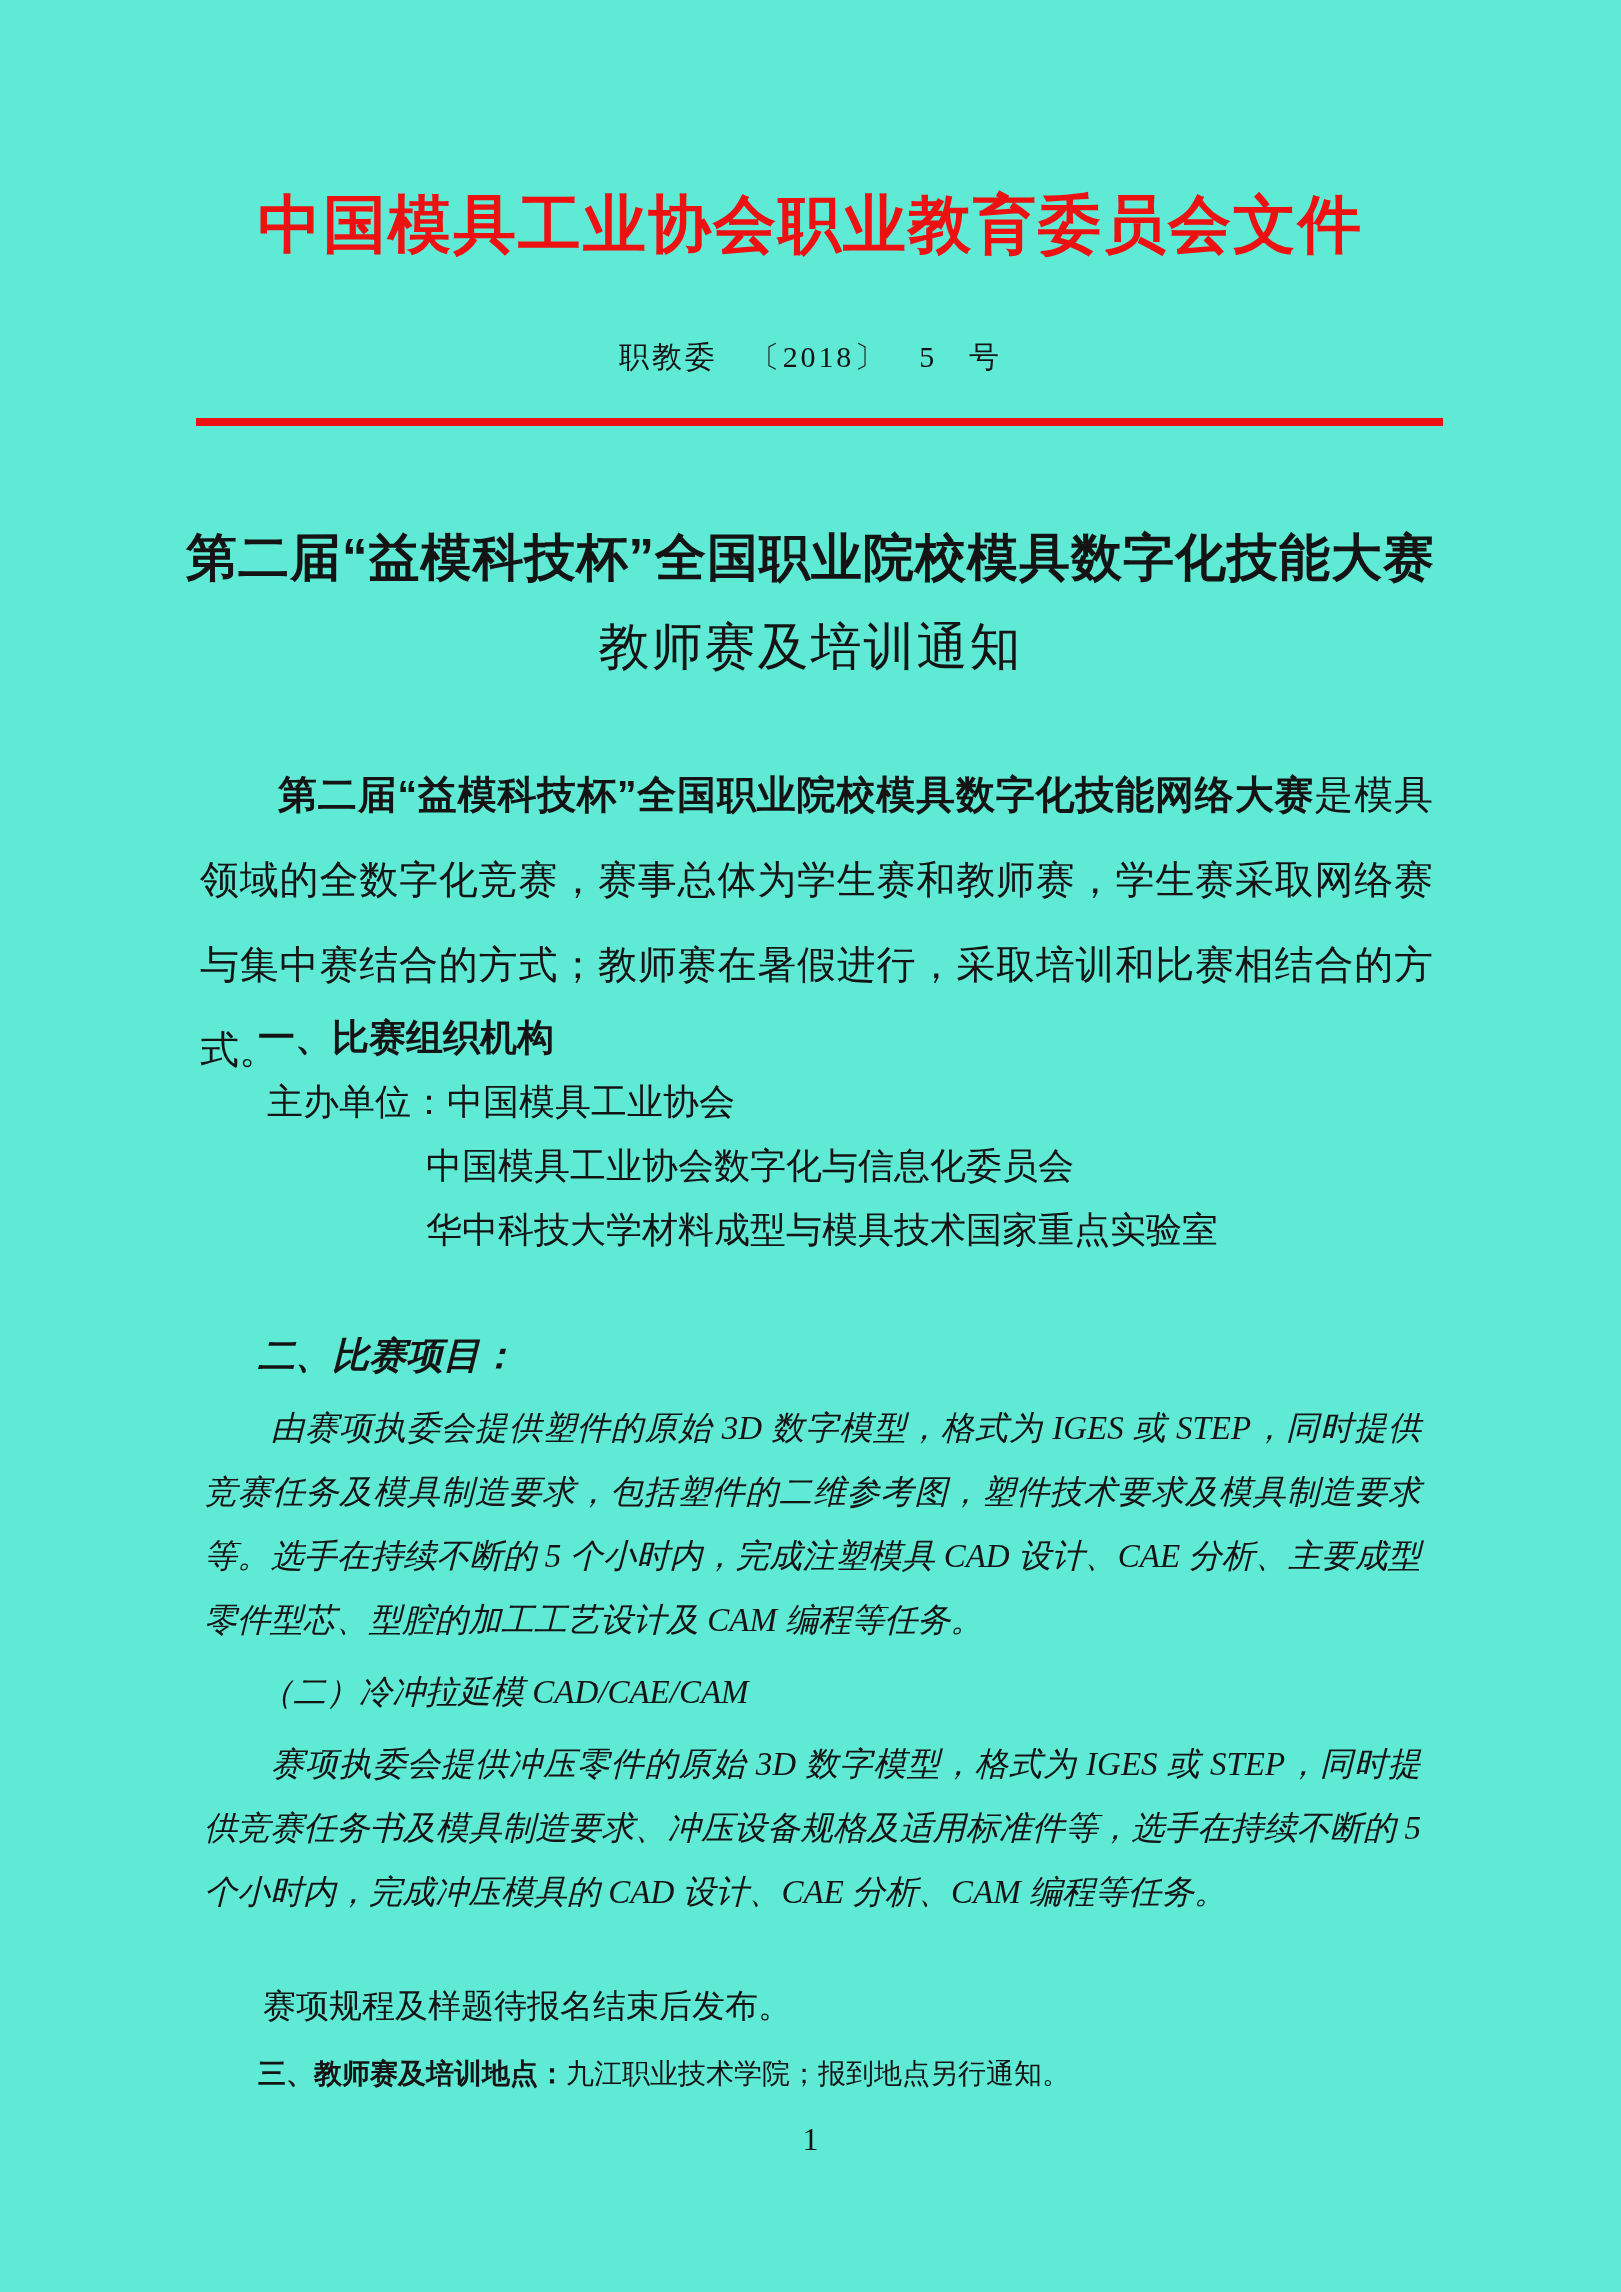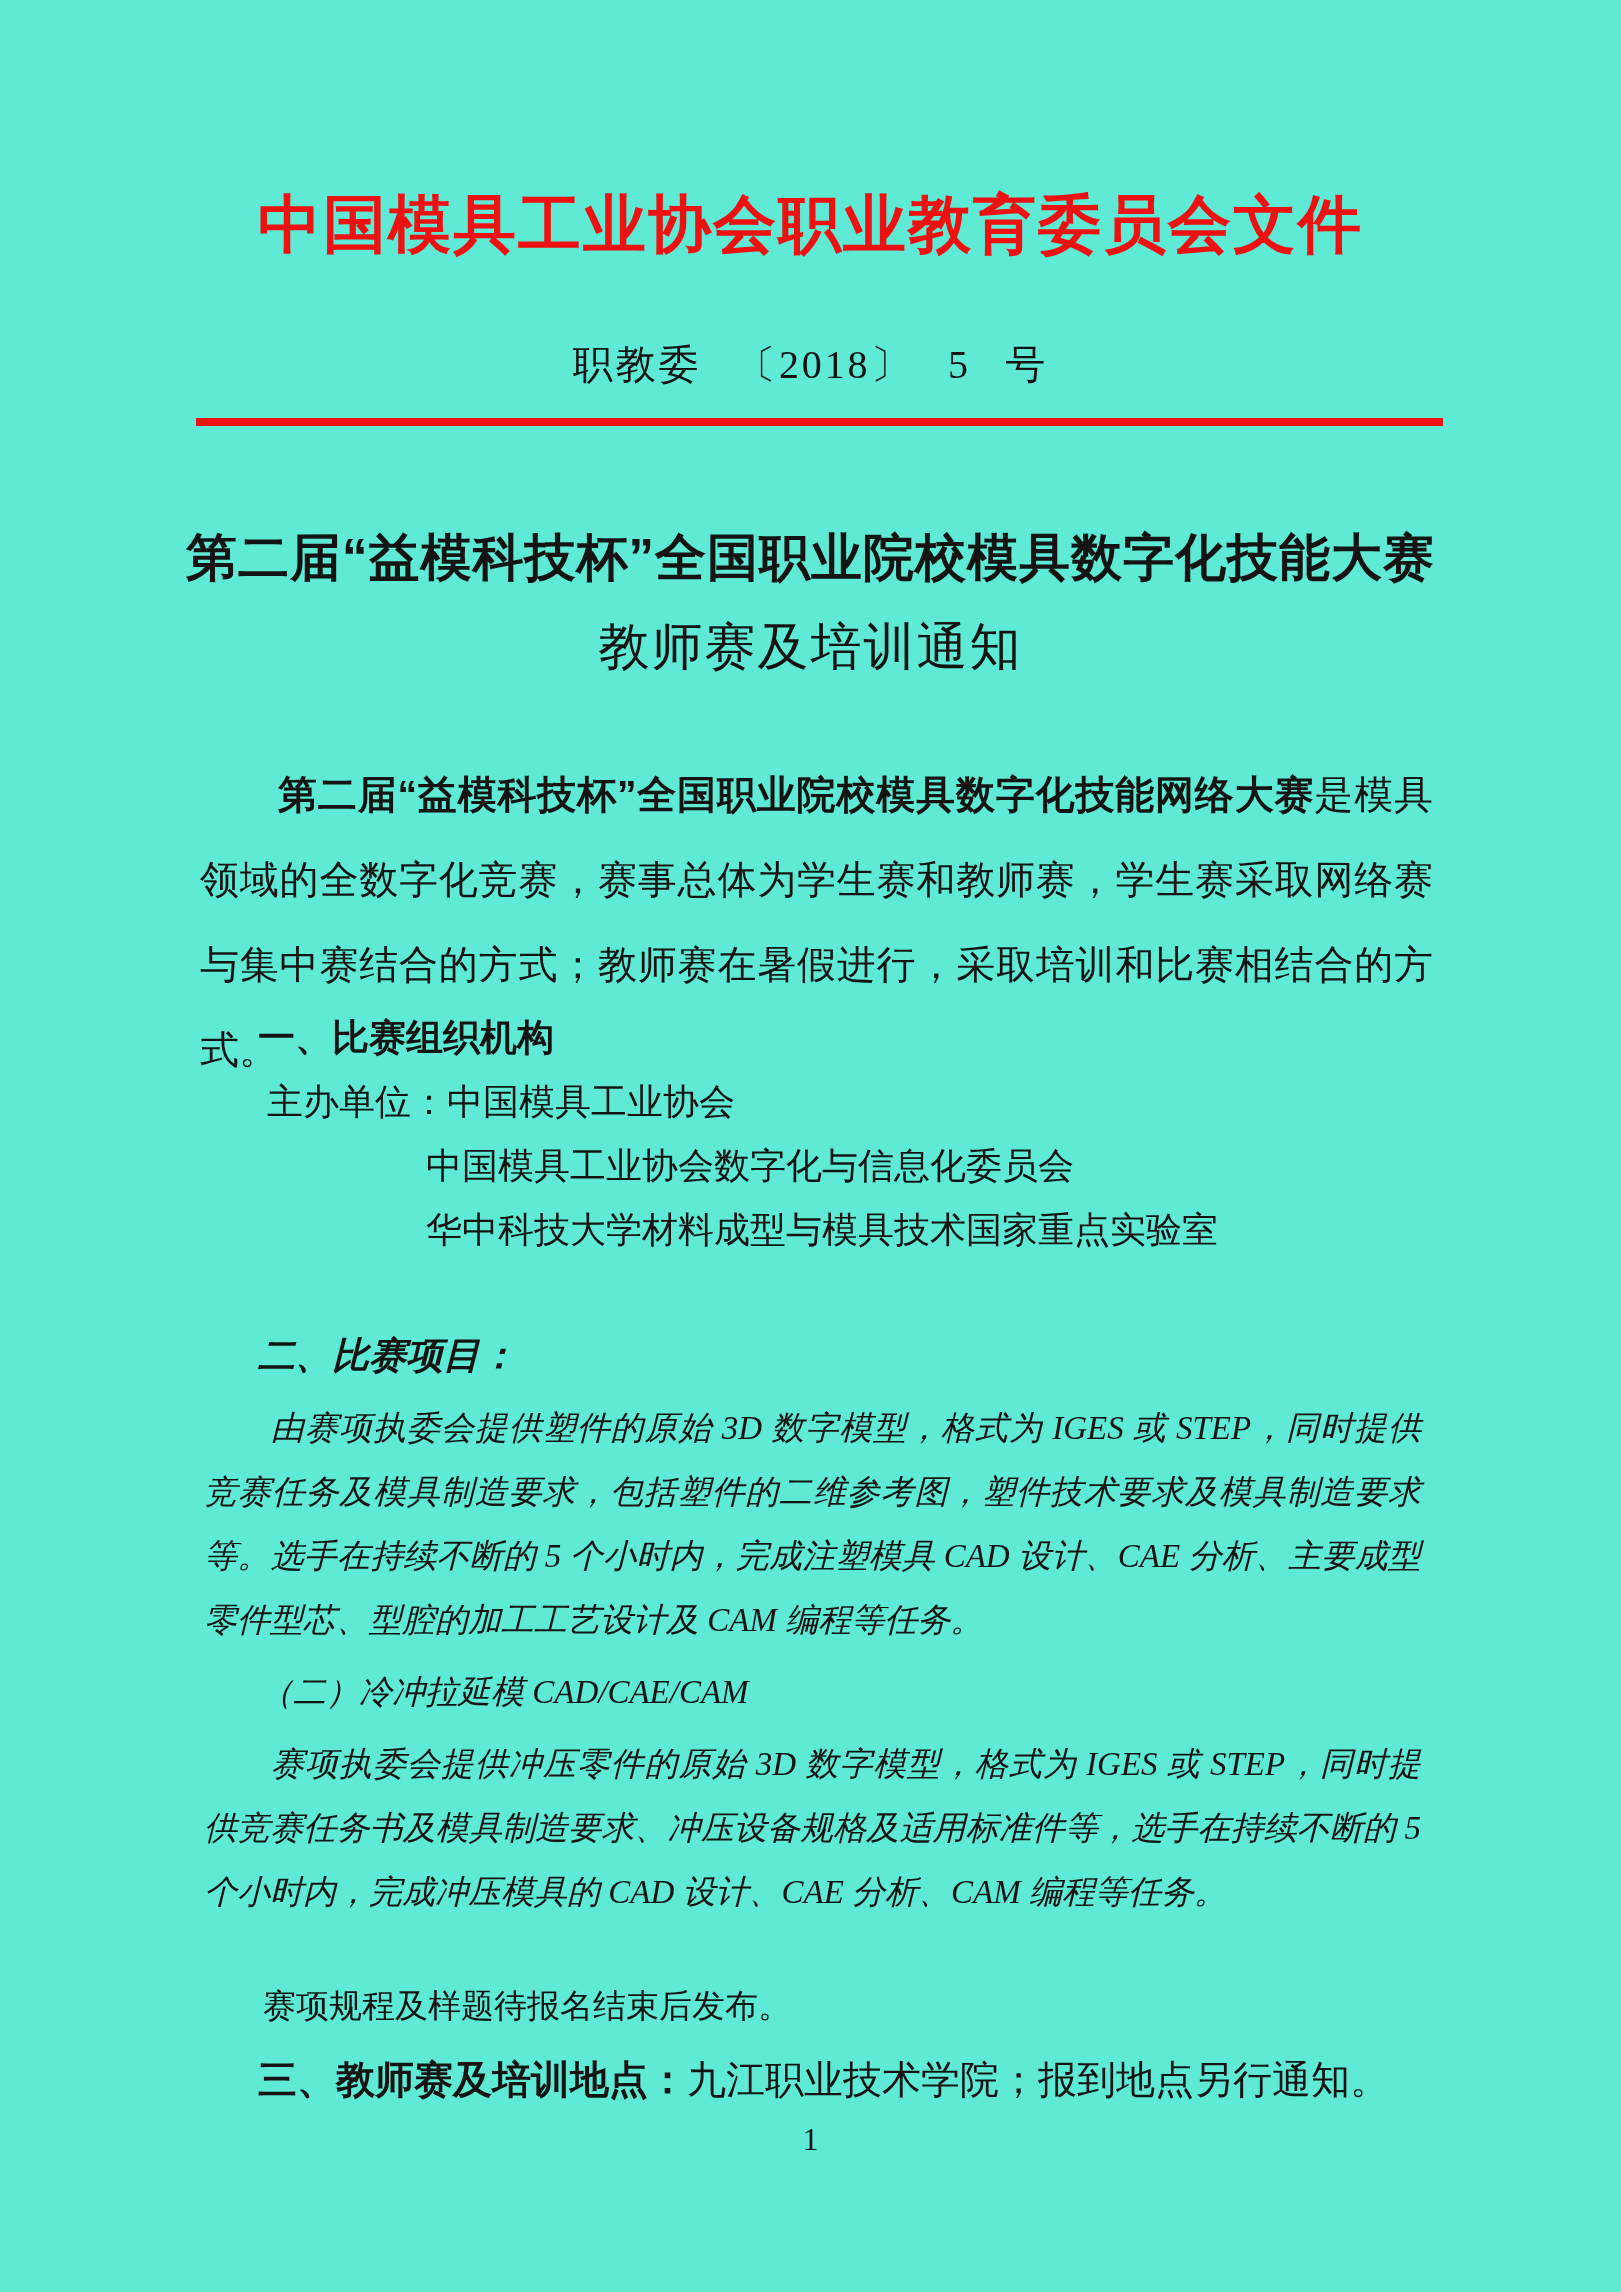--- a/index.html
+++ b/index.html
@@ -25,21 +25,21 @@
   }
   .org-title {
     top: 182px;
     font-size: 63px;
     font-weight: bold;
     color: #ee1111;
     letter-spacing: 2px;
   }
   .doc-number {
     top: 337px;
-    font-size: 40px;
+    font-size: 30px;
     letter-spacing: 2.9px;
     word-spacing: 21.6px;
   }
   .red-rule {
     position: absolute;
     left: 196px;
     top: 418px;
     width: 1247px;
     height: 7.8px;
     background: #ee1111;
@@ -101,22 +101,22 @@
     text-indent: 67px;
   }
   .note-line {
     top: 1974px;
     font-size: 33px;
     line-height: 64px;
     text-indent: 67px;
   }
   .sec3 {
     top: 2054px;
-    font-size: 39px;
-    line-height: 52px;
+    font-size: 28px;
+    line-height: 40px;
     padding-left: 62px;
   }
   .sec3 .h3-bold {
     font-weight: bold;
     font-family: "Liberation Sans", "DejaVu Sans", sans-serif;
   }
   .page-number {
     top: 2121px;
     font-size: 32px;
     letter-spacing: 0;

